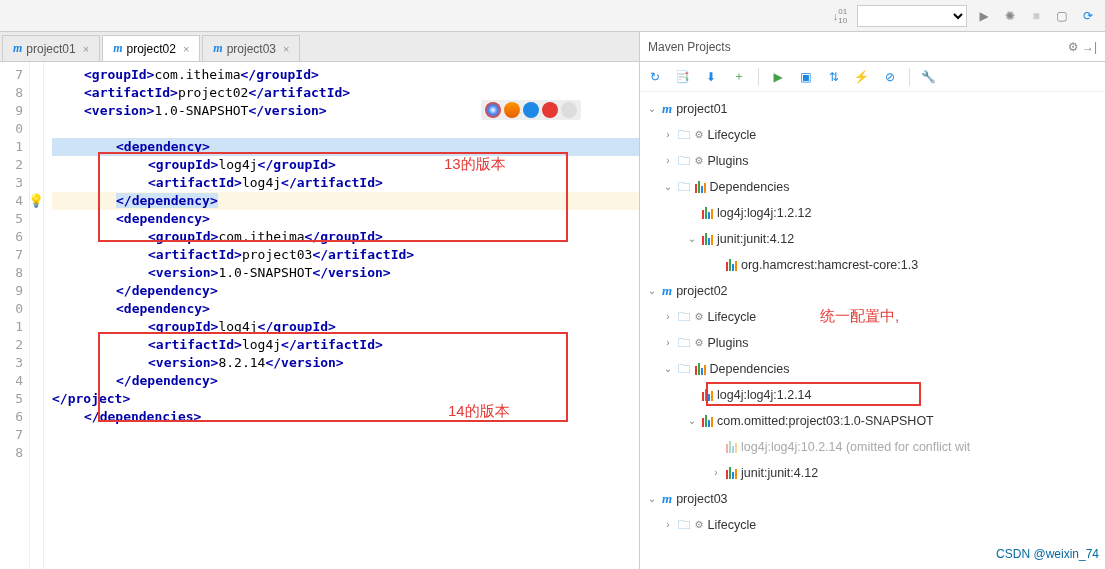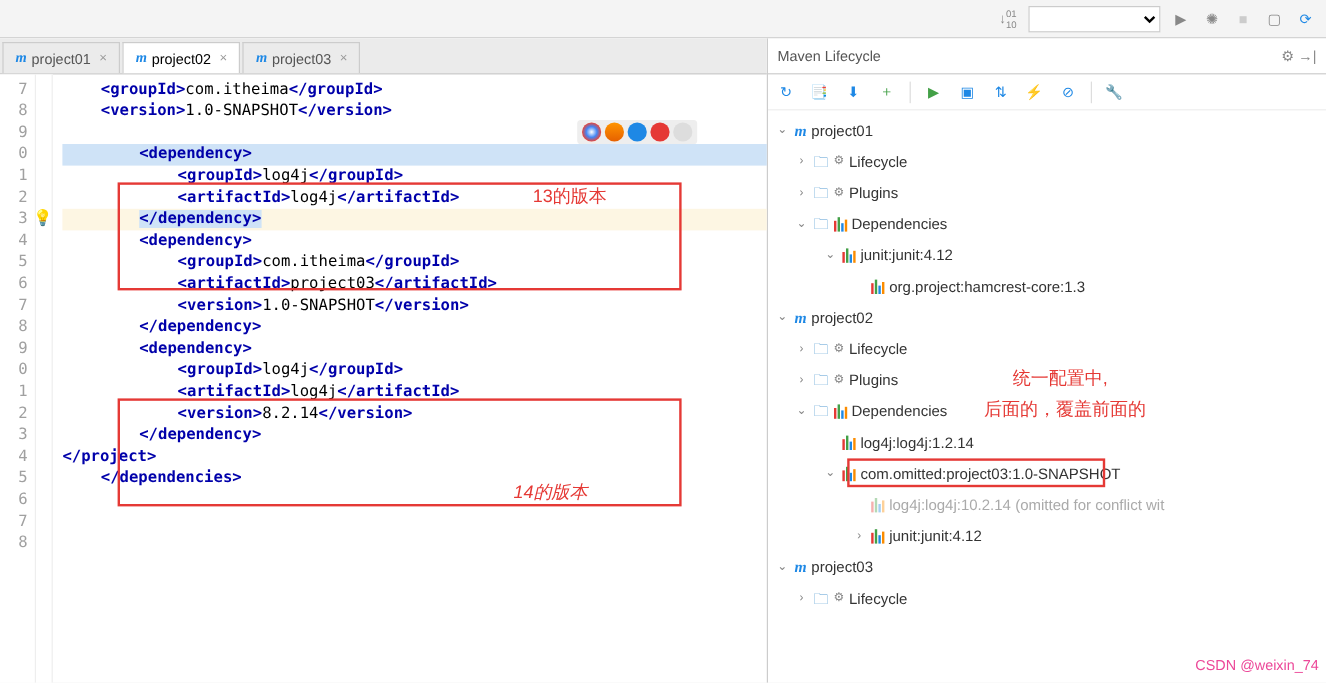--- a/index.html
+++ b/index.html
@@ -133,21 +133,21 @@
 .bars-ico i:nth-child(2){height:12px;background:#43a047}
 .bars-ico i:nth-child(3){height:7px;background:#1e88e5}
 .bars-ico i:nth-child(4){height:10px;background:#fb8c00}
 .bars-ico.faded i { opacity: .4; }
 .fold-ico { color:#5a9fd4; }
 .m-ico { font-style:italic; font-weight:bold; font-family:serif; color:#1e88e5; font-size:13px; }
 .gear-sm { color:#888; font-size:10px; }
 .faded { color:#aaa; }
 .mv-red-ann { position:absolute; color:#e53935; font-size:15px; }
 .mv-redbox { position:absolute; border:2px solid #e53935; }
-.watermark { position:absolute; right:6px; bottom:2px; color:#ec4899; font-size:12px; }
+.watermark { position:absolute; right:6px; bottom:2px; color:#0369a1; font-size:12px; }
 .play-green { color:#43a047; }
 .dl-green { color:#43a047; font-size:11px; }
 </style>
 </head>
 <body>
 
 <div class="toolbar-top">
   <span class="tb-icon dl-green">↓<span style="font-size:8px">01<br>10</span></span>
   <select></select>
   <span class="tb-icon play-green">▶</span>
@@ -208,20 +208,21 @@
 
         <div class="browser-icons">
           <span style="background:radial-gradient(#fff,#4285F4 40%,#ea4335 70%)"></span>
           <span style="background:linear-gradient(#ff9500,#e66000)"></span>
           <span style="background:#1e88e5"></span>
           <span style="background:#e53935"></span>
           <span style="background:#ddd"></span>
         </div>
 
         <div class="line" style="padding-left:32px"><span class="tag">&lt;groupId&gt;</span><span class="val">com.itheima</span><span class="tag">&lt;/groupId&gt;</span></div>
+        <div class="line" style="padding-left:32px"><span class="tag">&lt;artifactId&gt;</span><span class="val">project02</span><span class="tag">&lt;/artifactId&gt;</span></div>
         <div class="line" style="padding-left:32px"><span class="tag">&lt;version&gt;</span><span class="val">1.0-SNAPSHOT</span><span class="tag">&lt;/version&gt;</span></div>
         <div class="line"></div>
         <div class="line" style="padding-left:64px;background:#cfe3f7"><span class="tag">&lt;dependency&gt;</span></div>
         <div class="line" style="padding-left:96px"><span class="tag">&lt;groupId&gt;</span><span class="val">log4j</span><span class="tag">&lt;/groupId&gt;</span></div>
         <div class="line" style="padding-left:96px"><span class="tag">&lt;artifactId&gt;</span><span class="val">log4j</span><span class="tag">&lt;/artifactId&gt;</span></div>
         <div class="line hl-line" style="padding-left:64px;position:relative">
           <span class="bulb">💡</span>
           <span class="tag" style="background:#cfe3f7">&lt;/dependency&gt;</span>
         </div>
         <div class="line" style="padding-left:64px"><span class="tag">&lt;dependency&gt;</span></div>
@@ -234,28 +235,28 @@
         <div class="line" style="padding-left:96px"><span class="tag">&lt;artifactId&gt;</span><span class="val">log4j</span><span class="tag">&lt;/artifactId&gt;</span></div>
         <div class="line" style="padding-left:96px"><span class="tag">&lt;version&gt;</span><span class="val">8.2.14</span><span class="tag">&lt;/version&gt;</span></div>
         <div class="line" style="padding-left:64px"><span class="tag">&lt;/dependency&gt;</span></div>
         <div class="line"><span class="tag">&lt;/project&gt;</span></div>
         <div class="line" style="padding-left:32px"><span class="tag">&lt;/dependencies&gt;</span></div>
 
         <div class="redbox" style="left:54px; top:90px; width:470px; height:90px;"></div>
         <div class="red-ann" style="left:400px; top:93px;">13的版本</div>
 
         <div class="redbox" style="left:54px; top:270px; width:470px; height:90px;"></div>
-        <div class="red-ann" style="left:384px; top:340px;font-style:italic;">14的版本</div>
+        <div class="red-ann" style="left:404px; top:340px;">14的版本</div>
       </div>
     </div>
   </div>
 
   <div class="maven-panel">
     <div class="mv-header">
-      <span>Maven Lifecycle</span>
+      <span>Maven Projects</span>
       <span>
         <span class="gear">⚙</span>
         <span class="gear">→|</span>
       </span>
     </div>
     <div class="mv-toolbar">
       <span class="ti" style="color:#1e88e5">↻</span>
       <span class="ti" style="color:#1e88e5">📑</span>
       <span class="ti" style="color:#1e88e5">⬇</span>
       <span class="ti play-green">＋</span>
@@ -291,38 +292,48 @@
           <span class="fold-ico">🗀</span>
           <span class="bars-ico">
             <i></i>
             <i></i>
             <i></i>
             <i></i>
           </span>
           <span>Dependencies</span>
         </div>
       <div class="node ind2">
+          <span class="tw blank">·</span>
+          <span class="bars-ico">
+            <i></i>
+            <i></i>
+            <i></i>
+            <i></i>
+          </span>
+          <span>log4j:log4j:1.2.12</span>
+        </div>
+      <div class="node ind2">
           <span class="tw">⌄</span>
           <span class="bars-ico">
             <i></i>
             <i></i>
             <i></i>
             <i></i>
           </span>
           <span>junit:junit:4.12</span>
         </div>
       <div class="node ind3">
           <span class="tw blank">·</span>
           <span class="bars-ico">
             <i></i>
             <i></i>
             <i></i>
             <i></i>
           </span>
-          <span>org.project:hamcrest-core:1.3</span>
+          <span>org.hamcrest:hamcrest-core:1.3</span>
         </div>
 
       <div class="node">
           <span class="tw">⌄</span>
           <span class="m-ico">m</span>
           <span>project02</span>
         </div>
       <div class="node ind1">
           <span class="tw">›</span>
           <span class="fold-ico">🗀</span>
@@ -392,20 +403,19 @@
           <span class="m-ico">m</span>
           <span>project03</span>
         </div>
       <div class="node ind1">
           <span class="tw">›</span>
           <span class="fold-ico">🗀</span>
           <span class="gear-sm">⚙</span>
           <span>Lifecycle</span>
         </div>
 
-      <div class="mv-red-ann" style="left:180px; top:211px;margin-left:24px;">统一配置中,</div>
-      <div class="mv-red-ann" style="left:180px; top:237px;">后面的，覆盖前面的</div>
+      <div class="mv-red-ann" style="left:180px; top:211px;">统一配置中,</div>
       <div class="mv-redbox" style="left:66px; top:290px; width:215px; height:24px;"></div>
 
       <div class="watermark">CSDN @weixin_74</div>
     </div>
   </div>
 </div>
 
 </body></html>

